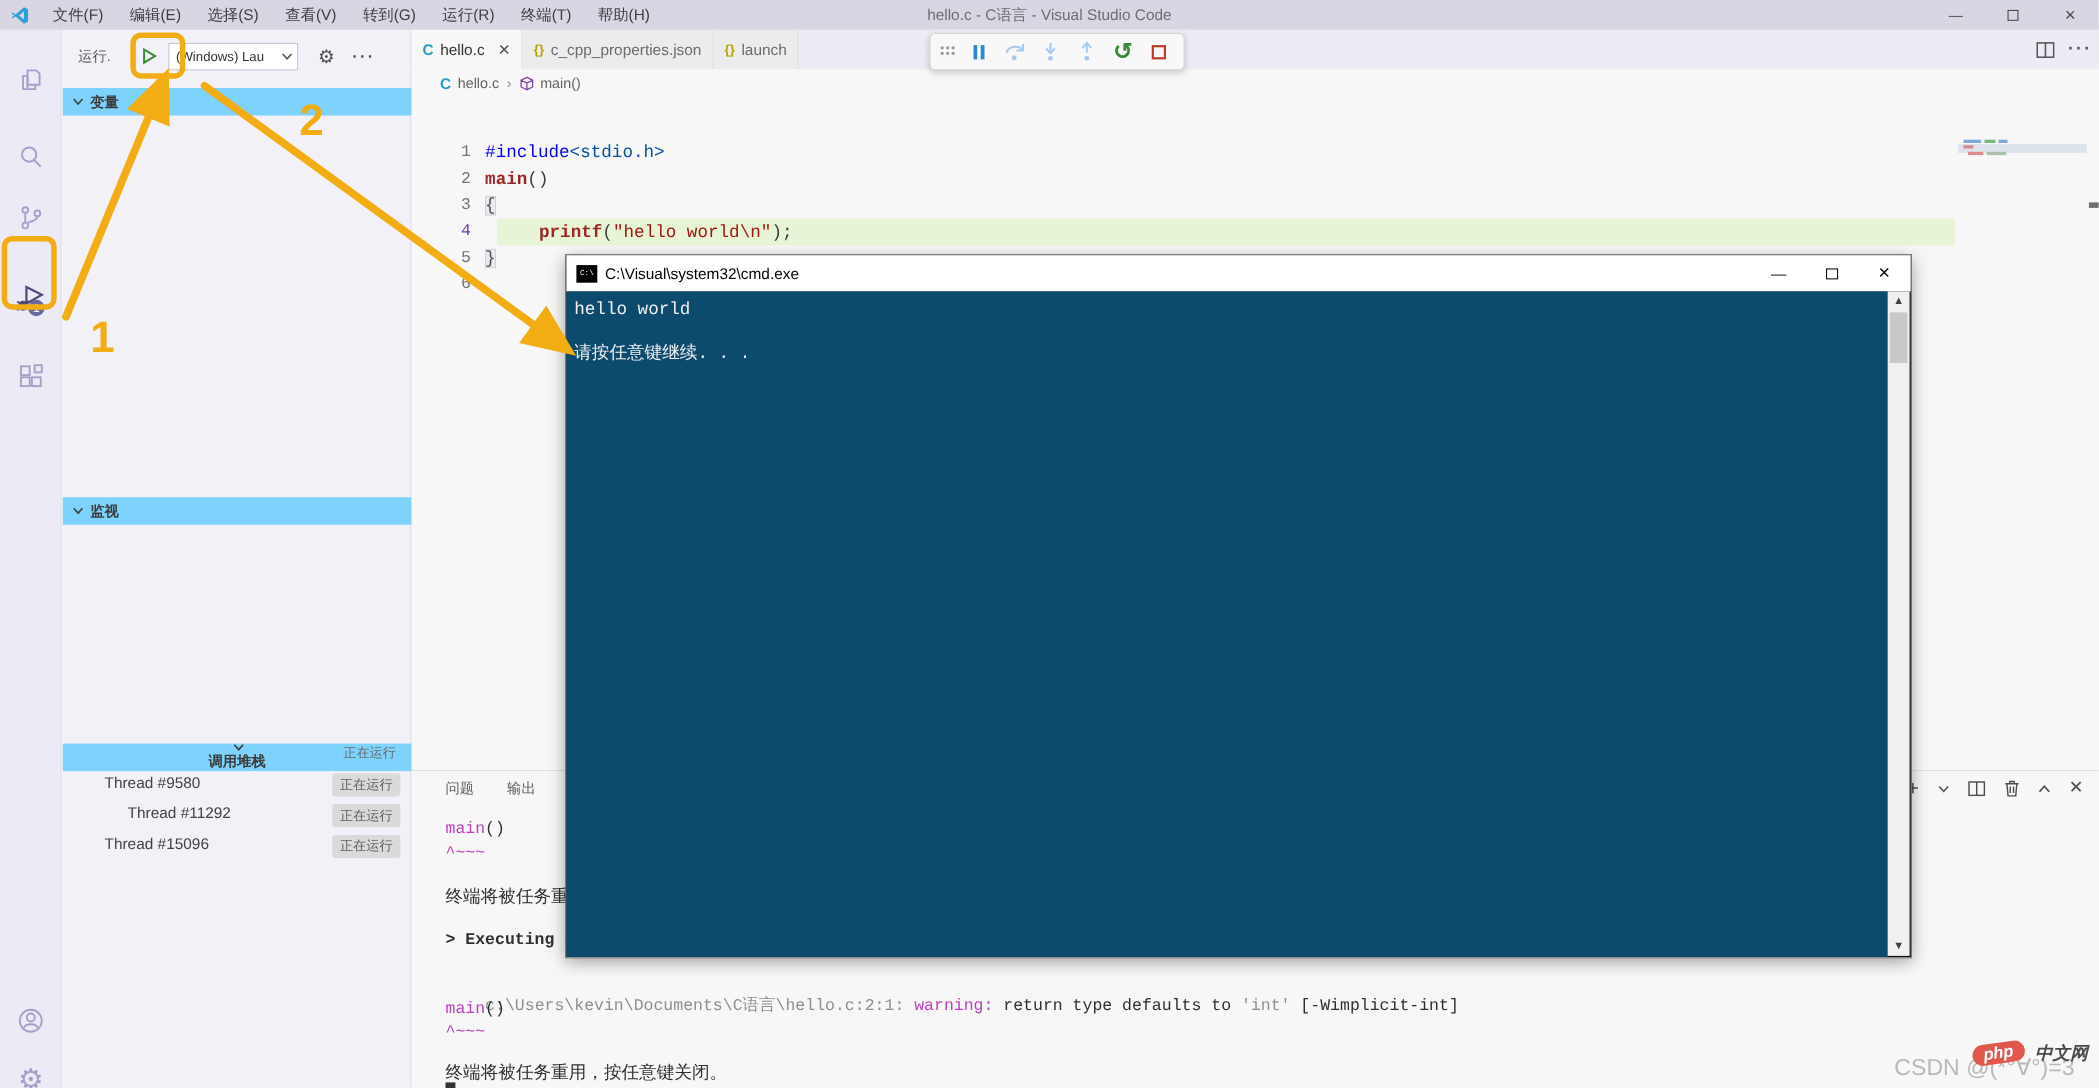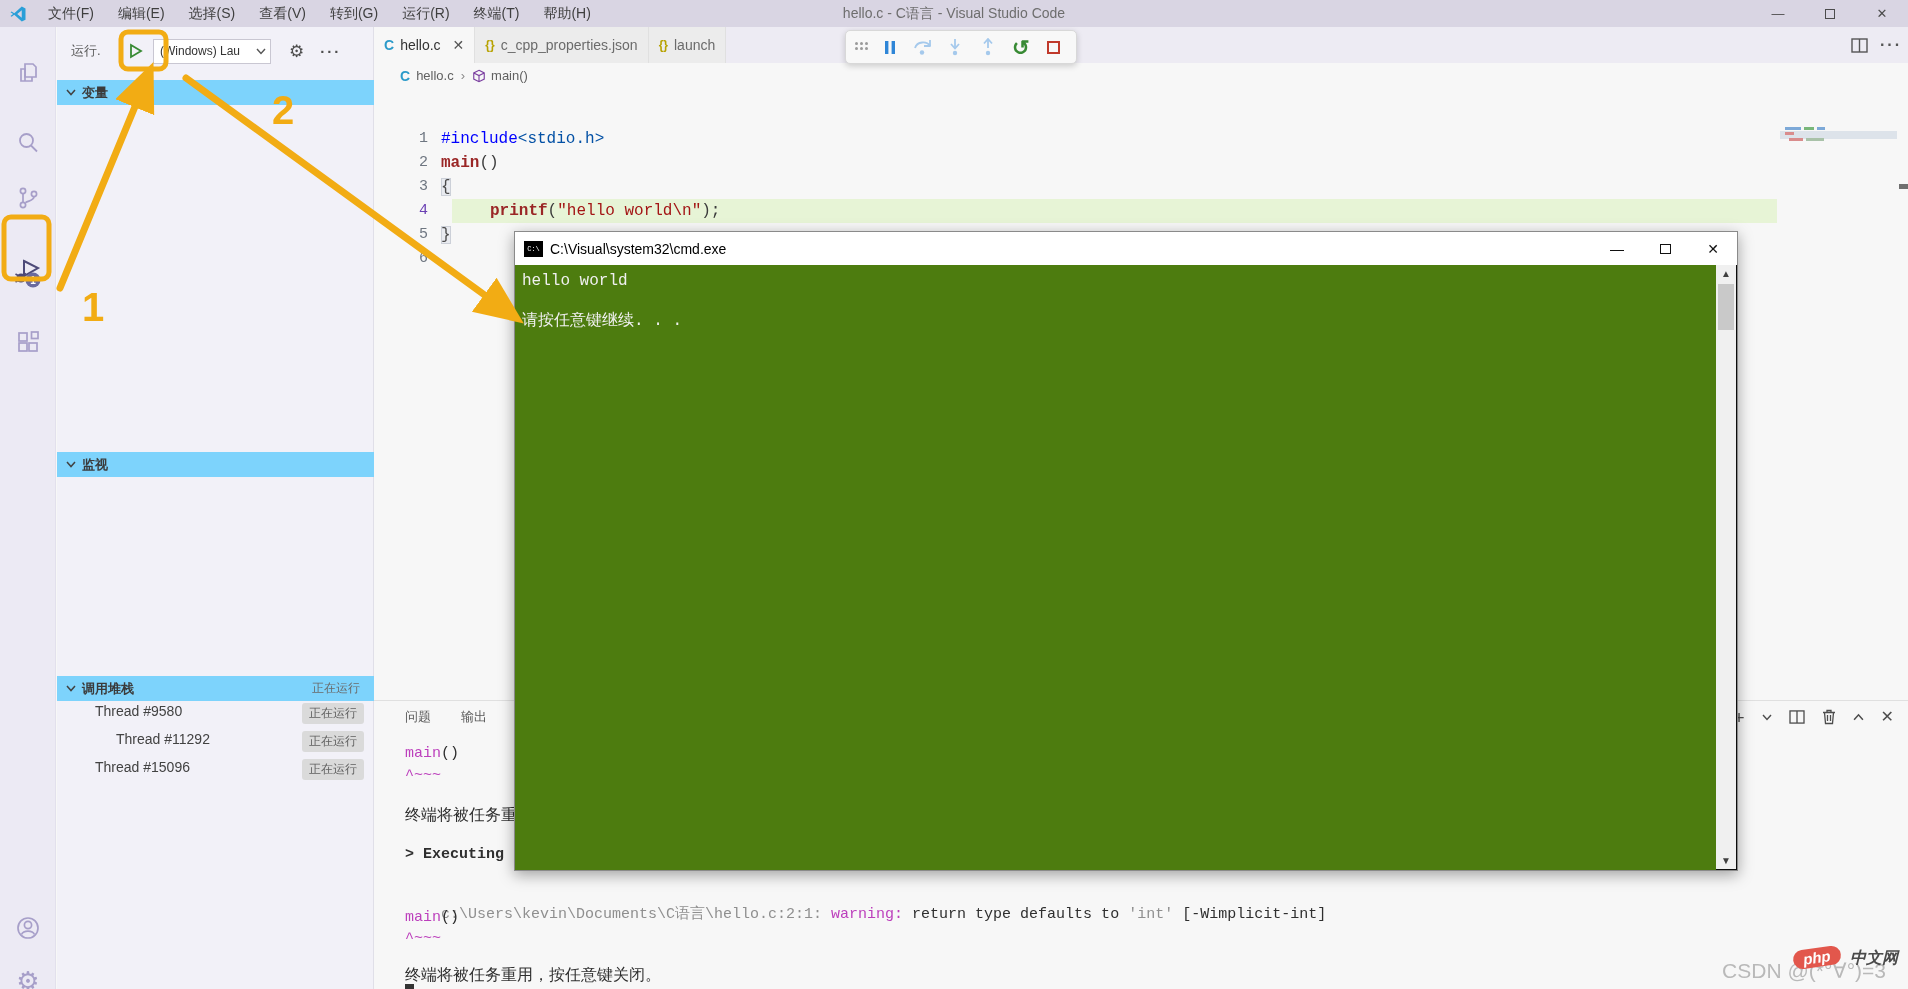--- a/index.html
+++ b/index.html
@@ -99,21 +99,21 @@
 
   
   .cmd-window { position:absolute; left:514px; top:231px; width:1224px; height:640px; z-index:40;
     border:1px solid #8a8a8a; box-shadow:0 4px 14px rgba(0,0,0,.35); background:#0c0c0c; }
   .cmd-titlebar { position:absolute; left:0; top:0; width:100%; height:33px; background:#ffffff; display:flex; align-items:center; }
   .cmd-icon { width:19px; height:16px; background:#000; color:#fff; font-size:7px; line-height:16px; text-align:center; margin:0 7px 0 9px; font-family:"Liberation Mono",monospace; }
   .cmd-title { font-size:14px; color:#000; }
   .cmd-btns { position:absolute; right:0; top:0; height:33px; display:flex; }
   .cmd-btn { width:48px; height:33px; display:flex; align-items:center; justify-content:center; color:#111; font-size:14px; }
   .cmd-btn .maxbox { width:11px; height:10px; border:1.4px solid #111; }
-  .cmd-content { position:absolute; left:0; top:33px; right:21px; bottom:0; background:#4d7c0f;
+  .cmd-content { position:absolute; left:0; top:33px; right:21px; bottom:0; background:#0c4a6e;
     font-family:"Liberation Mono","DejaVu Sans Mono",monospace; font-size:16px; color:#f0f0f0; padding:6px 0 11px 7px; line-height:20px; }
   .cmd-scrollbar { position:absolute; right:1px; top:33px; width:20px; bottom:1px; background:#f0f0f0; }
   .cmd-sb-arrow { position:absolute; left:0; width:20px; height:17px; display:flex; align-items:center; justify-content:center; color:#404040; font-size:10px; }
   .cmd-sb-thumb { position:absolute; left:2px; top:19px; width:16px; height:46px; background:#c9c9c9; }
 
   
   #annotations { position:absolute; left:0; top:0; width:1908px; height:989px; z-index:60; pointer-events:none; }
   .anno-label { position:absolute; color:#F2AC14; font-size:40px; font-weight:bold; z-index:60; pointer-events:none; }
 
   
@@ -239,21 +239,21 @@
     <span>变量</span>
   </div>
 
   <div class="section-header" style="top:425px;">
     <svg width="10" height="7" viewBox="0 0 10 7">
         <path d="M1 1 L5 5.5 9 1" fill="none" stroke="#424242" stroke-width="1.5"></path>
       </svg>
     <span>监视</span>
   </div>
 
-  <div class="section-header" style="top:649px;">
+  <div class="section-header" style="top:649px;flex-direction:column;">
     <svg width="10" height="7" viewBox="0 0 10 7">
         <path d="M1 1 L5 5.5 9 1" fill="none" stroke="#424242" stroke-width="1.5"></path>
       </svg>
     <span>调用堆栈</span>
     <span class="sh-status">正在运行</span>
   </div>
 
   <div class="thread-row" style="top:676px;">
     <span class="thread-name">Thread #9580</span>
     <span class="thread-badge">正在运行</span>

